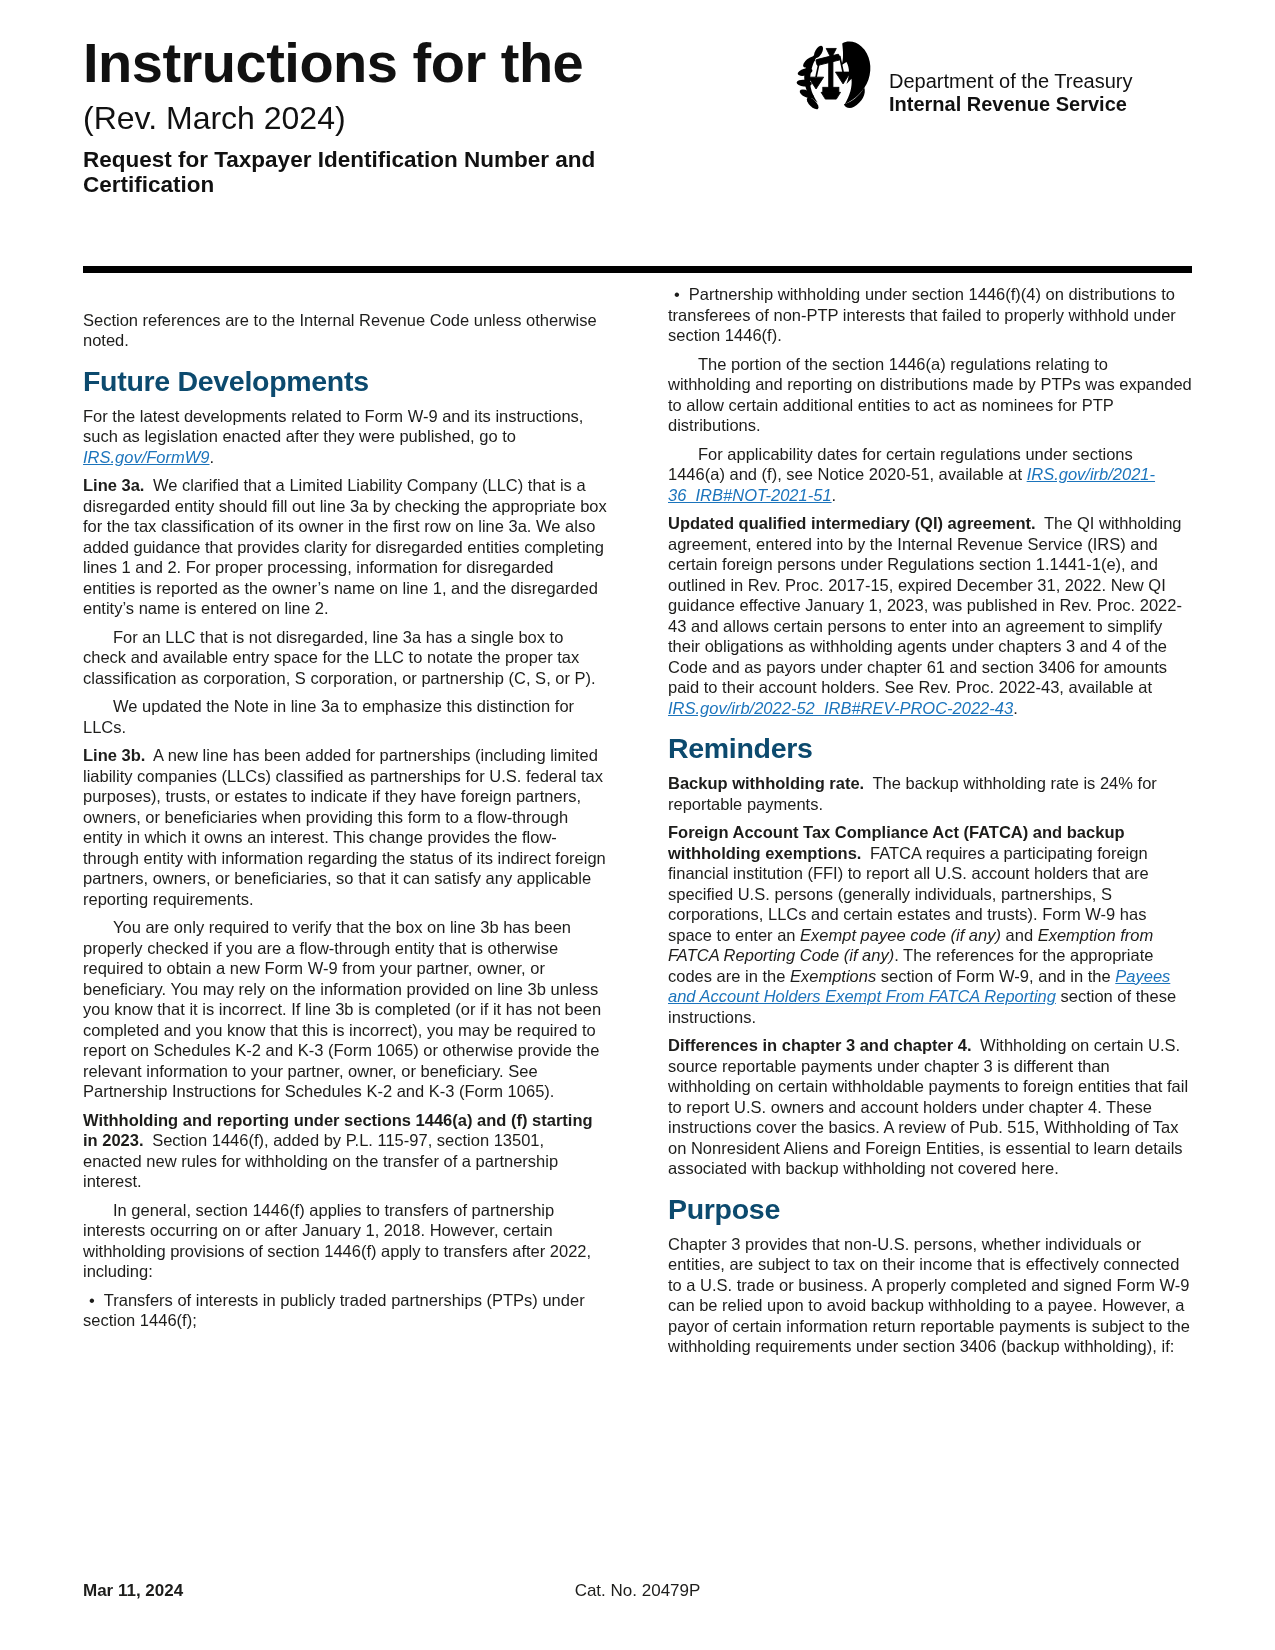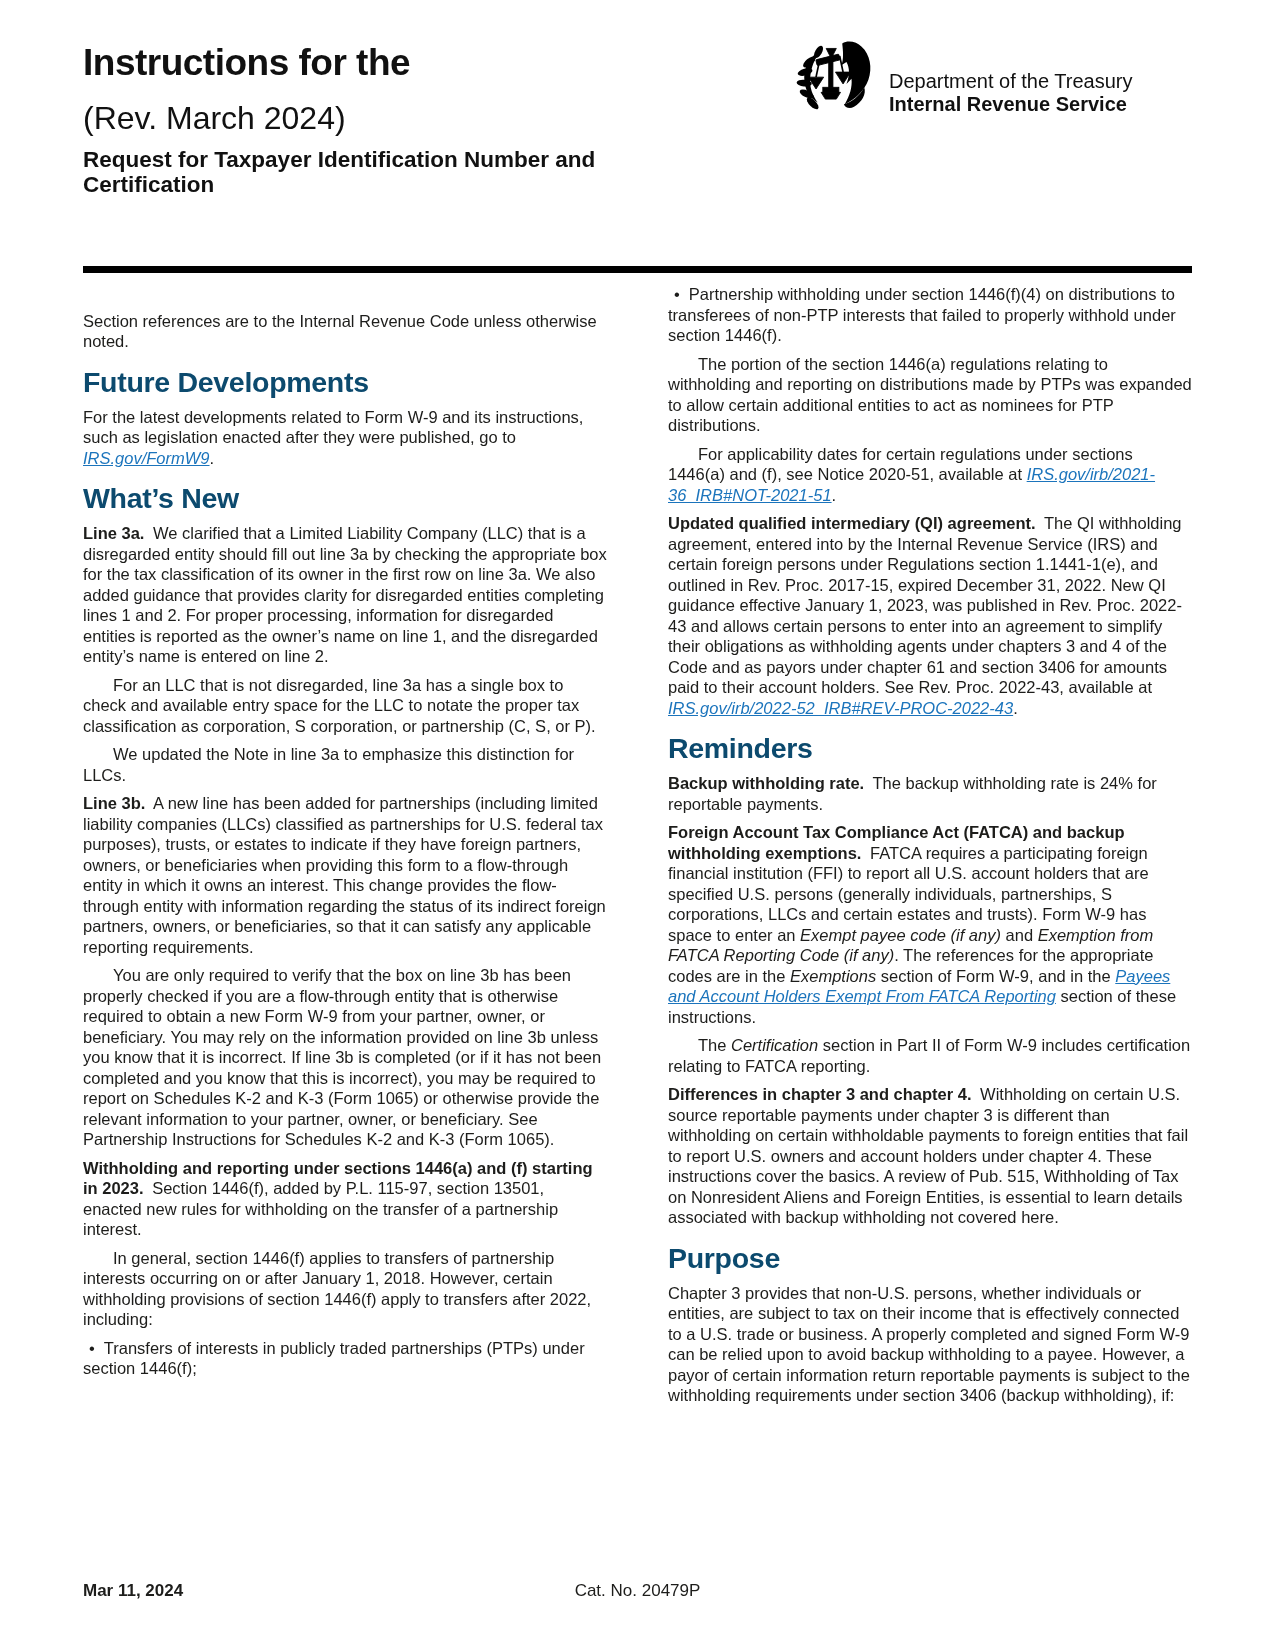--- a/index.html
+++ b/index.html
@@ -7,21 +7,21 @@
     width:1275px;height:1650px;position:relative;
     font-family:"Liberation Sans",sans-serif;
     color:#1d1d1b;
     -webkit-font-smoothing:antialiased;
   }
   .page{position:absolute;inset:0;overflow:hidden;}
 
   
   .masthead{position:absolute;left:83px;top:38px;width:1109px;}
   .doc-title{
-    margin:0;font-weight:bold;font-size:37px;line-height:49px;
+    margin:0;font-weight:bold;font-size:56px;line-height:49px;
     letter-spacing:-0.5px;color:#111;
   }
   .rev-line{font-size:32px;line-height:36px;margin-top:13px;font-weight:normal;color:#111;}
   .subtitle{
     font-size:22.5px;line-height:25px;font-weight:bold;margin-top:11px;
     max-width:562px;color:#111;
   }
   .agency{position:absolute;left:712px;top:2px;display:flex;align-items:flex-end;}
   .agency svg{width:86px;height:76px;display:block;}
   .agency-text{font-size:20px;line-height:23px;margin:9px 0 0 8px;color:#111;}
@@ -100,39 +100,37 @@
     </div>
   </div>
 
   <div class="header-rule"></div>
 
   <main class="columns">
     <div class="col" id="col-left">
         <p><span>Section references are to the Internal Revenue Code unless otherwise noted.</span></p>
         <h2 class="sec-h">Future Developments</h2>
         <p><span>For the latest developments related to Form W-9 and its instructions, such as legislation enacted after they were published, go to </span><span class="link">IRS.gov/FormW9</span><span>.</span></p>
-        <h2 class="sec-h">What’s New</h2>
         <p class="headp"><span class="b">Line 3a.</span><span> We clarified that a Limited Liability Company (LLC) that is a disregarded entity should fill out line 3a by checking the appropriate box for the tax classification of its owner in the first row on line 3a. We also added guidance that provides clarity for disregarded entities completing lines 1 and 2. For proper processing, information for disregarded entities is reported as the owner’s name on line 1, and the disregarded entity’s name is entered on line 2.</span></p>
         <p class="ind"><span>For an LLC that is not disregarded, line 3a has a single box to check and available entry space for the LLC to notate the proper tax classification as corporation, S corporation, or partnership (C, S, or P).</span></p>
         <p class="ind"><span>We updated the Note in line 3a to emphasize this distinction for LLCs.</span></p>
         <p class="headp"><span class="b">Line 3b.</span><span> A new line has been added for partnerships (including limited liability companies (LLCs) classified as partnerships for U.S. federal tax purposes), trusts, or estates to indicate if they have foreign partners, owners, or beneficiaries when providing this form to a flow-through entity in which it owns an interest. This change provides the flow-through entity with information regarding the status of its indirect foreign partners, owners, or beneficiaries, so that it can satisfy any applicable reporting requirements.</span></p>
         <p class="ind"><span>You are only required to verify that the box on line 3b has been properly checked if you are a flow-through entity that is otherwise required to obtain a new Form W-9 from your partner, owner, or beneficiary. You may rely on the information provided on line 3b unless you know that it is incorrect. If line 3b is completed (or if it has not been completed and you know that this is incorrect), you may be required to report on Schedules K-2 and K-3 (Form 1065) or otherwise provide the relevant information to your partner, owner, or beneficiary. See Partnership Instructions for Schedules K-2 and K-3 (Form 1065).</span></p>
         <p class="headp"><span class="b">Withholding and reporting under sections 1446(a) and (f) starting in 2023.</span><span> Section 1446(f), added by P.L. 115-97, section 13501, enacted new rules for withholding on the transfer of a partnership interest.</span></p>
         <p class="ind"><span>In general, section 1446(f) applies to transfers of partnership interests occurring on or after January 1, 2018. However, certain withholding provisions of section 1446(f) apply to transfers after 2022, including:</span></p>
         <p><span class="blt">•</span><span>Transfers of interests in publicly traded partnerships (PTPs) under section 1446(f);</span></p>
       </div>
     <div class="col" id="col-right">
         <p><span class="blt">•</span><span>Partnership withholding under section 1446(f)(4) on distributions to transferees of non-PTP interests that failed to properly withhold under section 1446(f).</span></p>
         <p class="ind"><span>The portion of the section 1446(a) regulations relating to withholding and reporting on distributions made by PTPs was expanded to allow certain additional entities to act as nominees for PTP distributions.</span></p>
         <p class="ind"><span>For applicability dates for certain regulations under sections 1446(a) and (f), see Notice 2020-51, available at </span><span class="link">IRS.gov/irb/2021-36_IRB#NOT-2021-51</span><span>.</span></p>
         <p class="headp"><span class="b">Updated qualified intermediary (QI) agreement.</span><span> The QI withholding agreement, entered into by the Internal Revenue Service (IRS) and certain foreign persons under Regulations section 1.1441-1(e), and outlined in Rev. Proc. 2017-15, expired December 31, 2022. New QI guidance effective January 1, 2023, was published in Rev. Proc. 2022-43 and allows certain persons to enter into an agreement to simplify their obligations as withholding agents under chapters 3 and 4 of the Code and as payors under chapter 61 and section 3406 for amounts paid to their account holders. See Rev. Proc. 2022-43, available at </span><span class="link">IRS.gov/irb/2022-52_IRB#REV-PROC-2022-43</span><span>.</span></p>
         <h2 class="sec-h">Reminders</h2>
         <p class="headp"><span class="b">Backup withholding rate.</span><span> The backup withholding rate is 24% for reportable payments.</span></p>
         <p class="headp"><span class="b">Foreign Account Tax Compliance Act (FATCA) and backup withholding exemptions.</span><span> FATCA requires a participating foreign financial institution (FFI) to report all U.S. account holders that are specified U.S. persons (generally individuals, partnerships, S corporations, LLCs and certain estates and trusts). Form W-9 has space to enter an </span><span class="i">Exempt payee code (if any)</span><span> and </span><span class="i">Exemption from FATCA Reporting Code (if any)</span><span>. The references for the appropriate codes are in the </span><span class="i">Exemptions</span><span> section of Form W-9, and in the </span><span class="link">Payees and Account Holders Exempt From FATCA Reporting</span><span> section of these instructions.</span></p>
-        <p class="ind"><span>The </span><span class="i">Certification</span><span> section in Part II of Form W-9 includes certification relating to FATCA reporting.</span></p>
         <p class="headp"><span class="b">Differences in chapter 3 and chapter 4.</span><span> Withholding on certain U.S. source reportable payments under chapter 3 is different than withholding on certain withholdable payments to foreign entities that fail to report U.S. owners and account holders under chapter 4. These instructions cover the basics. A review of Pub. 515, Withholding of Tax on Nonresident Aliens and Foreign Entities, is essential to learn details associated with backup withholding not covered here.</span></p>
         <h2 class="sec-h">Purpose</h2>
         <p><span>Chapter 3 provides that non-U.S. persons, whether individuals or entities, are subject to tax on their income that is effectively connected to a U.S. trade or business. A properly completed and signed Form W-9 can be relied upon to avoid backup withholding to a payee. However, a payor of certain information return reportable payments is subject to the withholding requirements under section 3406 (backup withholding), if:</span></p>
       </div>
   </main>
 
   <div class="footer-date">Mar 11, 2024</div>
   <div class="footer-cat">Cat. No. 20479P</div>
 
 </div>

